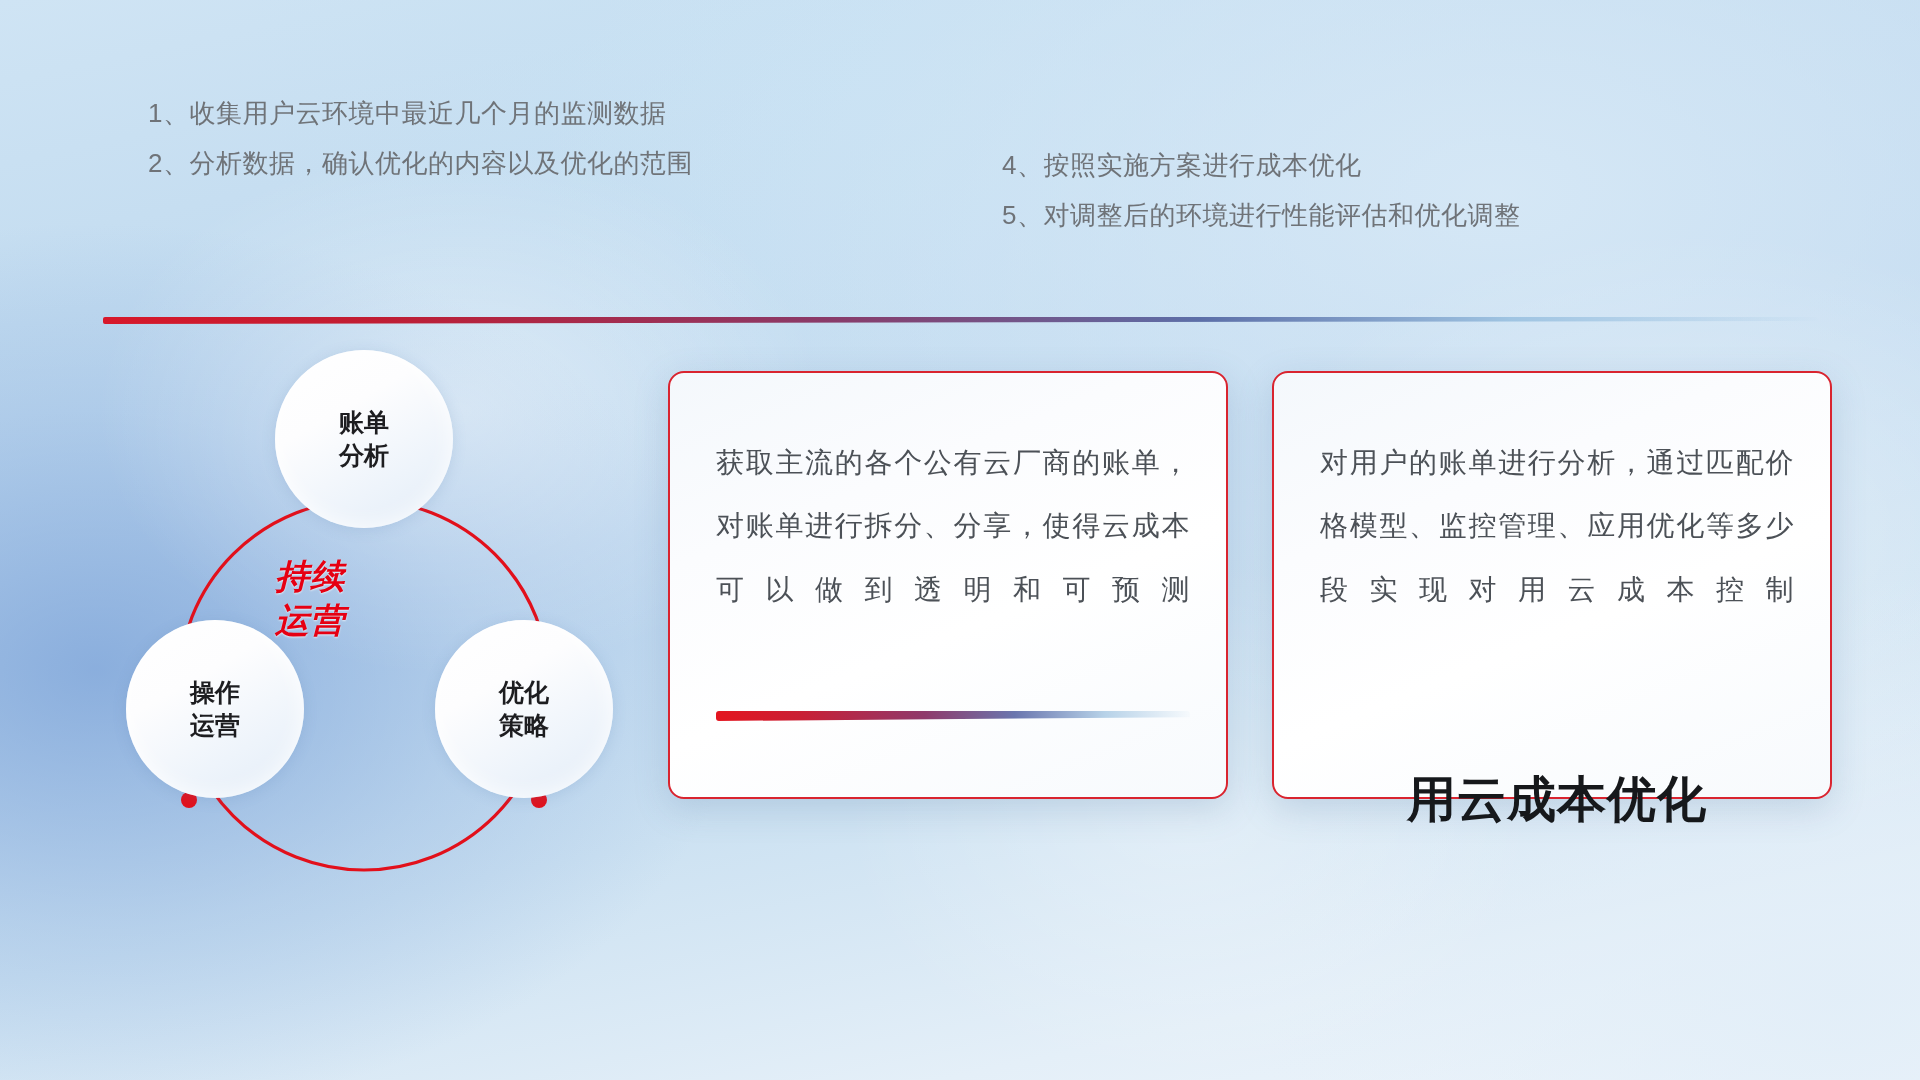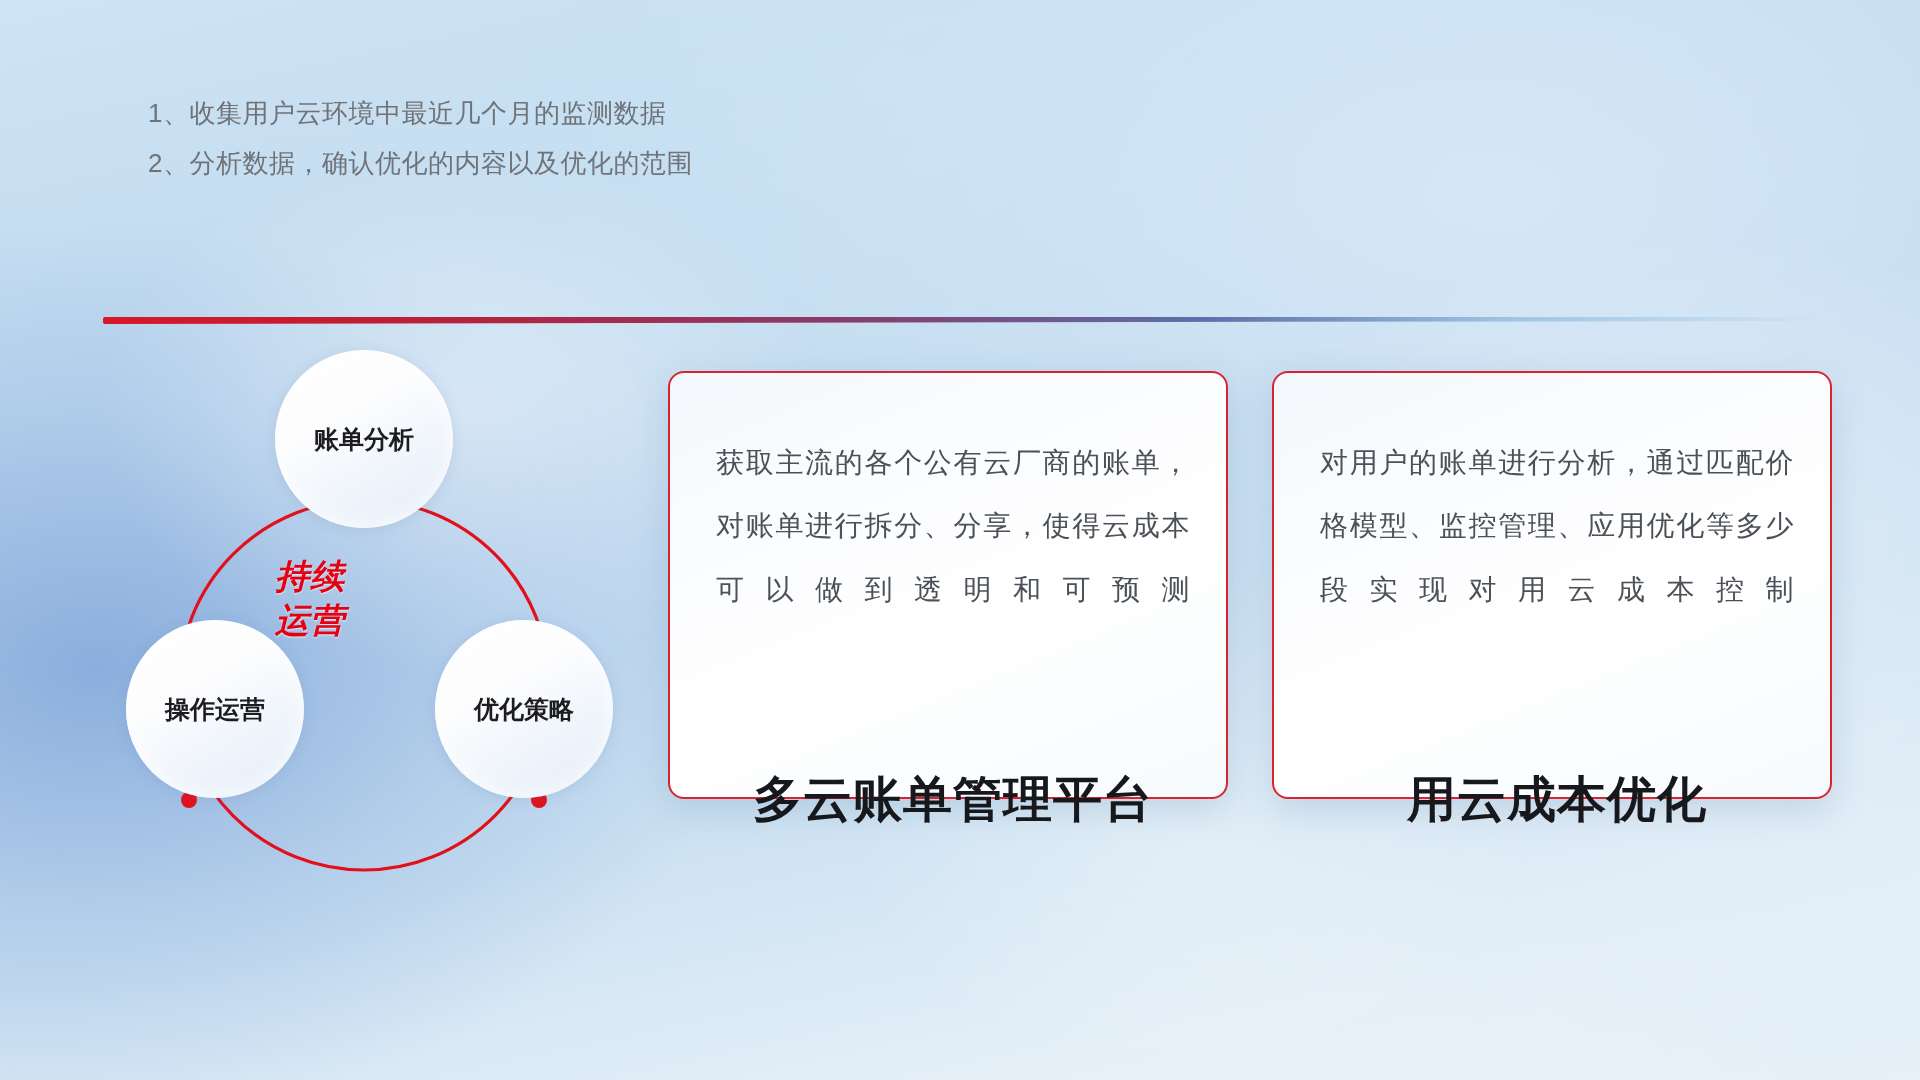--- a/index.html
+++ b/index.html
@@ -68,21 +68,21 @@
     top: 350px;
     width: 560px;
     height: 600px;
   }
   .bubble {
     position: absolute;
     border-radius: 50%;
     background: linear-gradient(150deg, #ffffff 0%, #fdfdfe 35%, #eef4fb 70%, #e2ecf7 100%);
     box-shadow: 0 2px 14px rgba(90,130,175,0.18), inset 0 0 22px rgba(255,255,255,0.9);
     display: flex;
-    flex-direction: row;
+    flex-direction: column;
     align-items: center;
     justify-content: center;
     color: #1d1d20;
     font-weight: bold;
     font-size: 25px;
     line-height: 1.32;
     text-align: center;
   }
   #bubble-top    { left: 185px; top: 0px;   width: 178px; height: 178px; }
   #bubble-left   { left: 36px;  top: 270px; width: 178px; height: 178px; }
@@ -152,20 +152,24 @@
 </head>
 <body>
 
 <div id="stage">
 
   <div class="bullets" id="bullets-left">
     <div class="line">1、收集用户云环境中最近几个月的监测数据</div>
     <div class="line">2、分析数据，确认优化的内容以及优化的范围</div>
   </div>
 
+  <div class="bullets" id="bullets-right">
+    <div class="line">4、按照实施方案进行成本优化</div>
+    <div class="line">5、对调整后的环境进行性能评估和优化调整</div>
+  </div>
 
   <div id="divider"></div>
 
   <div id="diagram">
 
     <svg id="ring-svg" viewBox="0 0 560 600">
 
       <circle cx="274" cy="335" r="185" fill="none" stroke="#e2101b" stroke-width="3.2"></circle>
 
       <line x1="274" y1="150" x2="274" y2="176" stroke="#e2101b" stroke-width="3"></line>
@@ -194,21 +198,20 @@
 
     <div id="center-label">
       <div>持续</div>
       <div>运营</div>
     </div>
   </div>
 
   <div class="card" id="card-1">
     <div class="card-body">获取主流的各个公有云厂商的账单，对账单进行拆分、分享，使得云成本可以做到透明和可预测</div>
     <div class="card-rule"></div>
-    <div class="card-title">多云账单管理平台</div>
   </div>
 
   <div class="card" id="card-2">
     <div class="card-body">对用户的账单进行分析，通过匹配价格模型、监控管理、应用优化等多少段实现对用云成本控制</div>
     <div class="card-rule"></div>
     <div class="card-title">用云成本优化</div>
   </div>
 
 </div>
 

